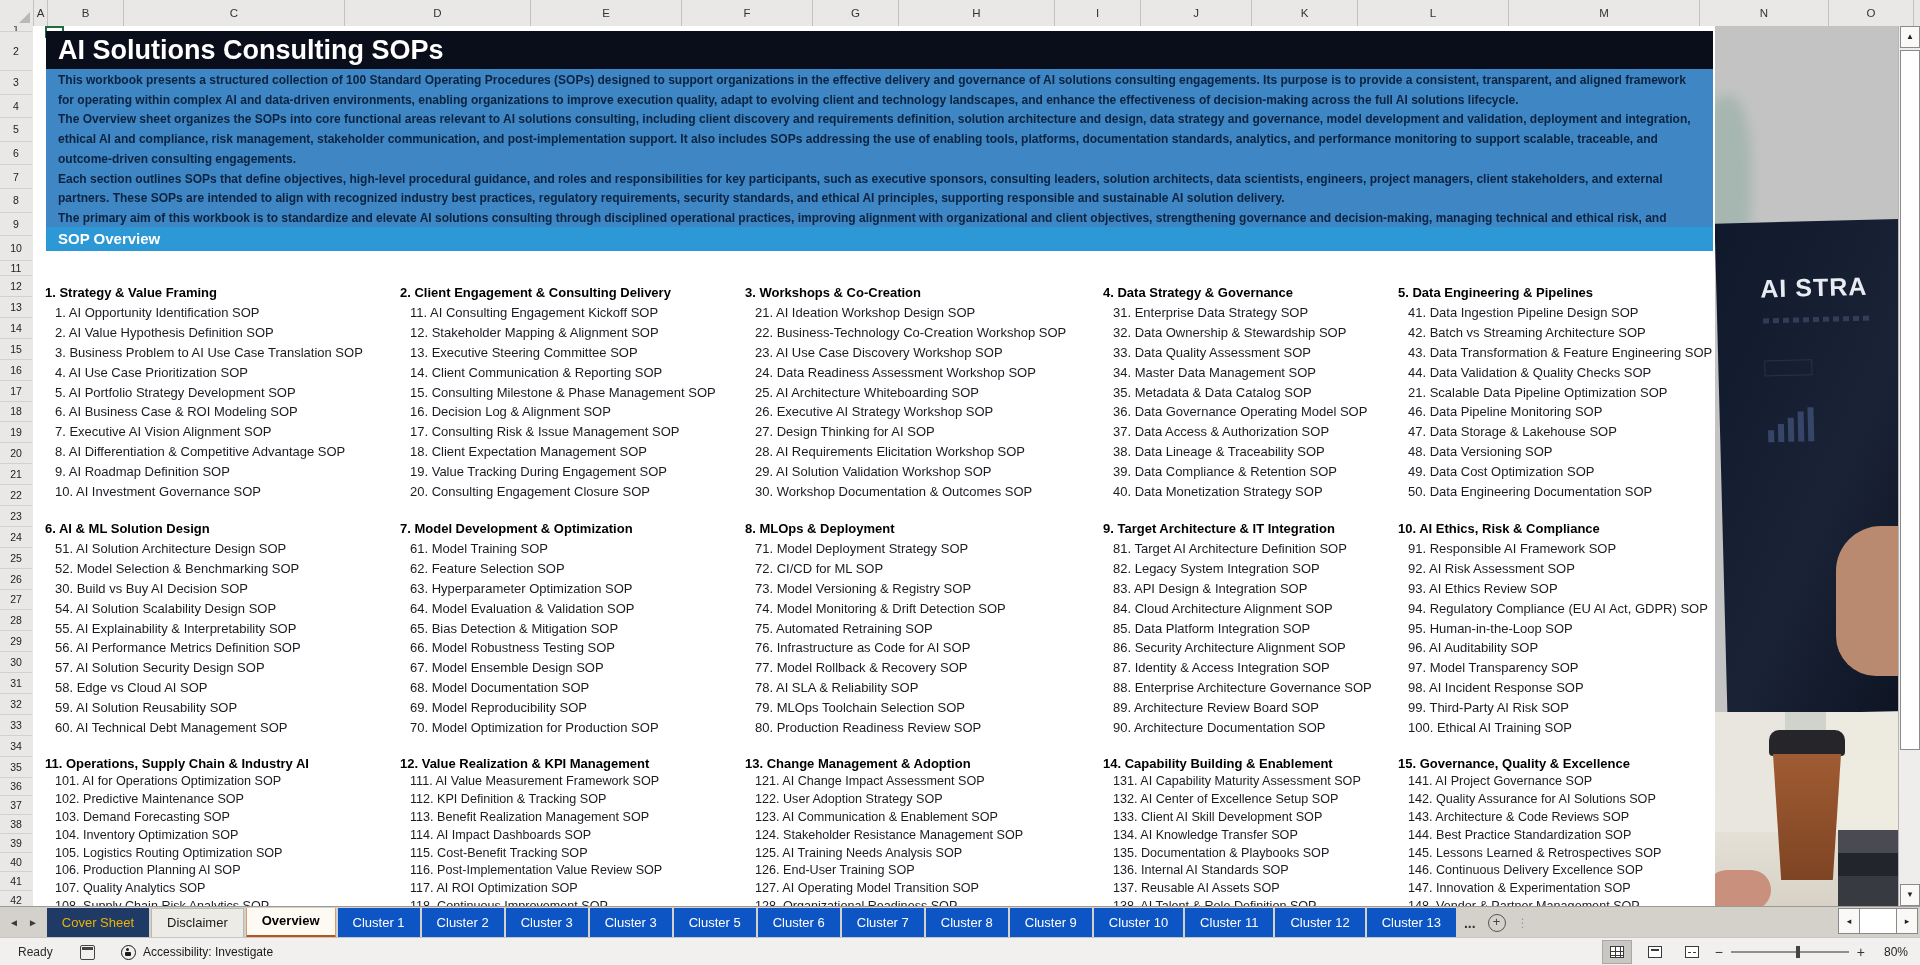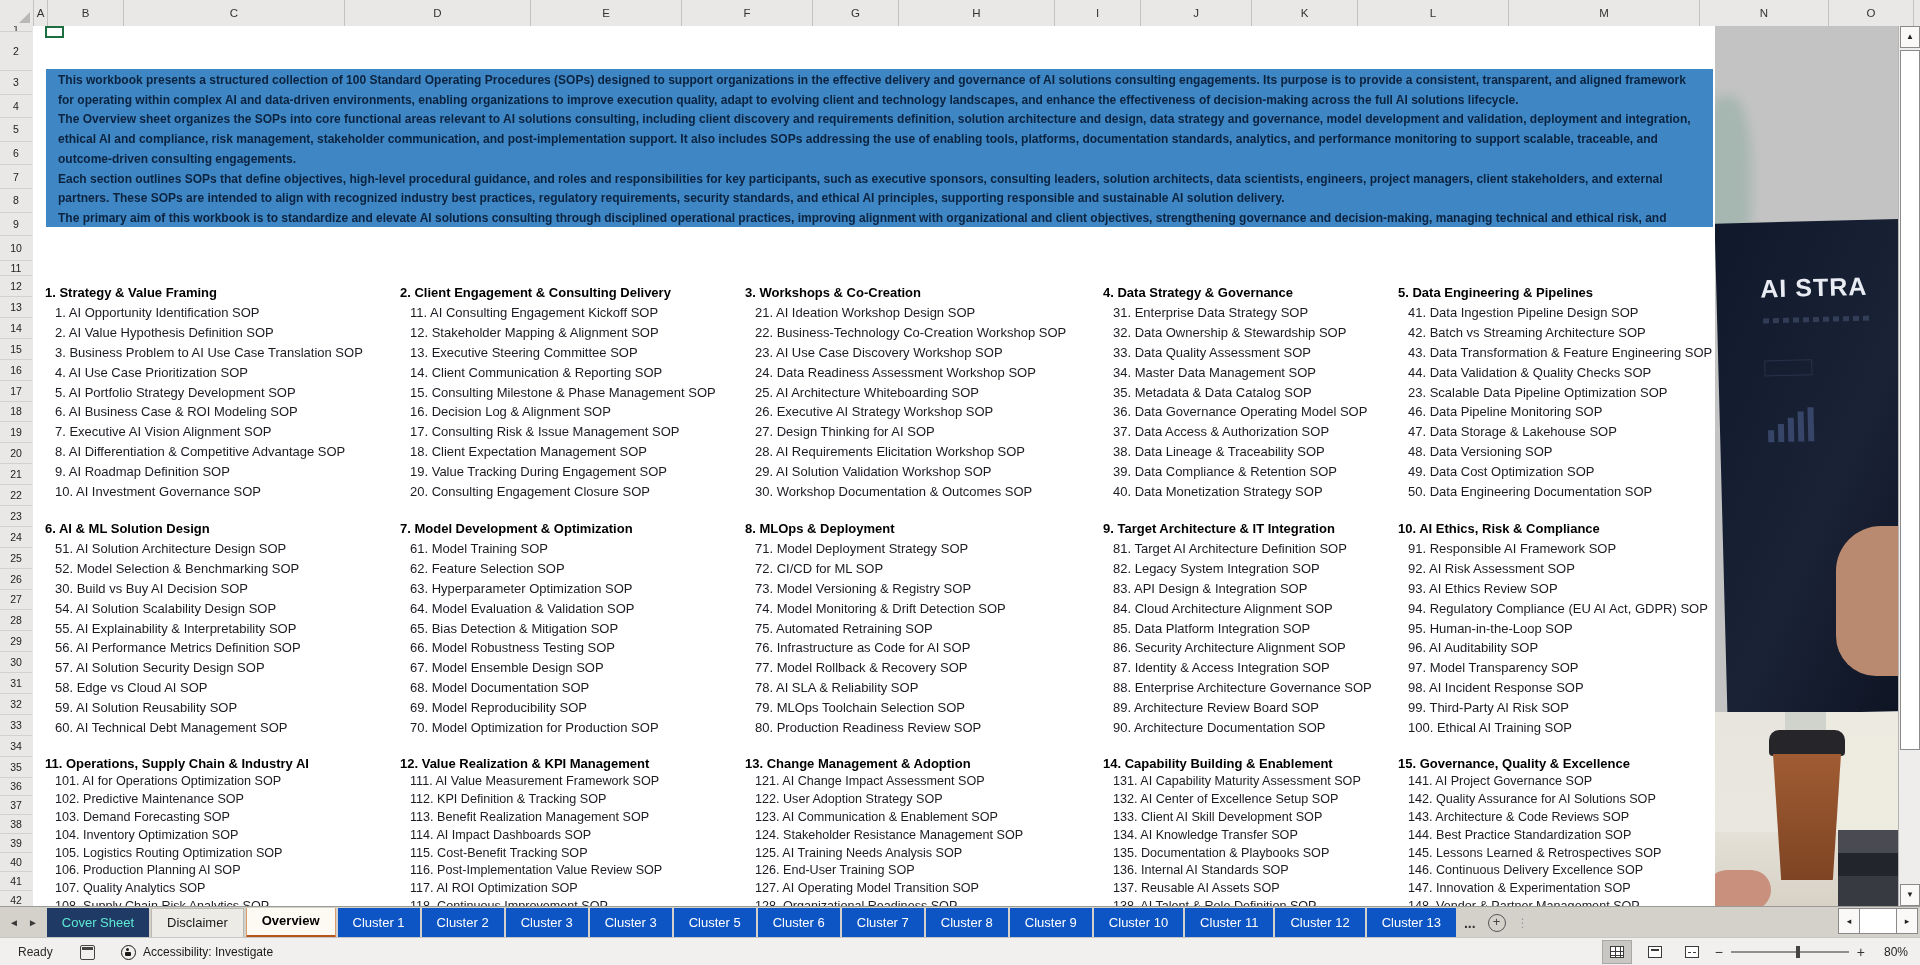--- a/index.html
+++ b/index.html
@@ -50,21 +50,21 @@
   
   .vscroll{position:absolute;left:1898px;top:26px;width:22px;height:880px;background:#efedeb;border-left:1px solid #b5b5b5;}
   .vbtn{position:absolute;left:1px;width:20px;height:22px;background:#faf9f7;border:1px solid #8a8a8a;box-sizing:border-box;
         font-size:8px;color:#222;text-align:center;line-height:20px;}
   .vthumb{position:absolute;left:1px;top:24px;width:20px;height:700px;background:#ffffff;border:1px solid #8a8a8a;box-sizing:border-box;}
   
   .tabbar{position:absolute;left:0;top:906px;width:1920px;height:31px;background:#d3d1c9;border-top:1px solid #9a9a96;
           display:flex;align-items:stretch;overflow:hidden;}
   .tnav{align-self:center;font-size:10px;color:#3a3a3a;padding:0 9px;}
   .tab{flex:none;margin:1px 2px 0 0;padding:0 15px;font-size:13px;line-height:29px;white-space:nowrap;}
-  .tab.dark{background:#203a66;color:#5eead4;}
+  .tab.dark{background:#203a66;color:#eab308;}
   .tab.light{background:#ecebe6;color:#1a1a1a;border:1px solid #b9b8b2;border-bottom:none;line-height:27px;}
   .tab.active{background:#fdfaf4;color:#000;font-weight:700;border-left:1px solid #d99a6c;border-right:1px solid #d99a6c;border-bottom:3px solid #b5541b;line-height:26px;}
   .tab.blue{background:#0d55c4;color:#fff;}
   .tmore{align-self:center;font-size:14px;color:#333;padding:0 6px;font-weight:700;}
   .tadd{align-self:center;width:16px;height:16px;border:1.5px solid #555;border-radius:50%;color:#444;font-size:13px;line-height:14px;text-align:center;margin:0 6px;}
   .tdots{align-self:center;color:#999;font-size:12px;padding:0 5px;}
   .hscroll{position:absolute;right:2px;top:908px;display:flex;height:26px;}
   .hbtn{width:22px;height:26px;background:#faf9f7;border:1px solid #8a8a8a;box-sizing:border-box;font-size:9px;color:#222;text-align:center;line-height:24px;}
   .hthumb{width:36px;height:26px;background:#fff;border:1px solid #8a8a8a;border-left:none;border-right:none;box-sizing:border-box;}
   
@@ -155,26 +155,28 @@
       <div class="rowh" style="height: 17.9px;">37</div>
       <div class="rowh" style="height: 17.9px;">38</div>
       <div class="rowh" style="height: 17.9px;">39</div>
       <div class="rowh" style="height: 17.9px;">40</div>
       <div class="rowh" style="height: 17.9px;">41</div>
       <div class="rowh" style="height: 17.9px;">42</div>
     </div>
 
   <div class="content">
     <div class="active-cell"></div>
+    <div class="titlebar">AI Solutions Consulting SOPs</div>
     <div class="desc">
         <p>This workbook presents a structured collection of 100 Standard Operating Procedures (SOPs) designed to support organizations in the effective delivery and governance of AI solutions consulting engagements. Its purpose is to provide a consistent, transparent, and aligned framework for operating within complex AI and data-driven environments, enabling organizations to improve execution quality, adapt to evolving client and technology landscapes, and enhance the effectiveness of decision-making across the full AI solutions lifecycle.</p>
         <p>The Overview sheet organizes the SOPs into core functional areas relevant to AI solutions consulting, including client discovery and requirements definition, solution architecture and design, data strategy and governance, model development and validation, deployment and integration, ethical AI and compliance, risk management, stakeholder communication, and post-implementation support. It also includes SOPs addressing the use of enabling tools, platforms, documentation standards, analytics, and performance monitoring to support scalable, traceable, and outcome-driven consulting engagements.</p>
         <p>Each section outlines SOPs that define objectives, high-level procedural guidance, and roles and responsibilities for key participants, such as executive sponsors, consulting leaders, solution architects, data scientists, engineers, project managers, client stakeholders, and external partners. These SOPs are intended to align with recognized industry best practices, regulatory requirements, security standards, and ethical AI principles, supporting responsible and sustainable AI solution delivery.</p>
         <p>The primary aim of this workbook is to standardize and elevate AI solutions consulting through disciplined operational practices, improving alignment with organizational and client objectives, strengthening governance and decision-making, managing technical and ethical risk, and supporting long-term value creation. It serves as a practical reference for leaders, consulting teams, and stakeholders involved in designing, delivering, or overseeing AI solutions consulting initiatives.</p>
       </div>
+    <div class="band">SOP Overview</div>
     <div class="sections">
         <div class="section">
           <div class="sec-title">1. Strategy &amp; Value Framing</div>
           <ul>
             <li>1. AI Opportunity Identification SOP</li>
             <li>2. AI Value Hypothesis Definition SOP</li>
             <li>3. Business Problem to AI Use Case Translation SOP</li>
             <li>4. AI Use Case Prioritization SOP</li>
             <li>5. AI Portfolio Strategy Development SOP</li>
             <li>6. AI Business Case &amp; ROI Modeling SOP</li>
@@ -229,21 +231,21 @@
             <li>40. Data Monetization Strategy SOP</li>
           </ul>
         </div>
         <div class="section">
           <div class="sec-title">5. Data Engineering &amp; Pipelines</div>
           <ul>
             <li>41. Data Ingestion Pipeline Design SOP</li>
             <li>42. Batch vs Streaming Architecture SOP</li>
             <li>43. Data Transformation &amp; Feature Engineering SOP</li>
             <li>44. Data Validation &amp; Quality Checks SOP</li>
-            <li>23. Scalable Data Pipeline Optimization SOP</li>
+            <li>21. Scalable Data Pipeline Optimization SOP</li>
             <li>46. Data Pipeline Monitoring SOP</li>
             <li>47. Data Storage &amp; Lakehouse SOP</li>
             <li>48. Data Versioning SOP</li>
             <li>49. Data Cost Optimization SOP</li>
             <li>50. Data Engineering Documentation SOP</li>
           </ul>
         </div>
         <div class="section">
           <div class="sec-title">6. AI &amp; ML Solution Design</div>
           <ul>

